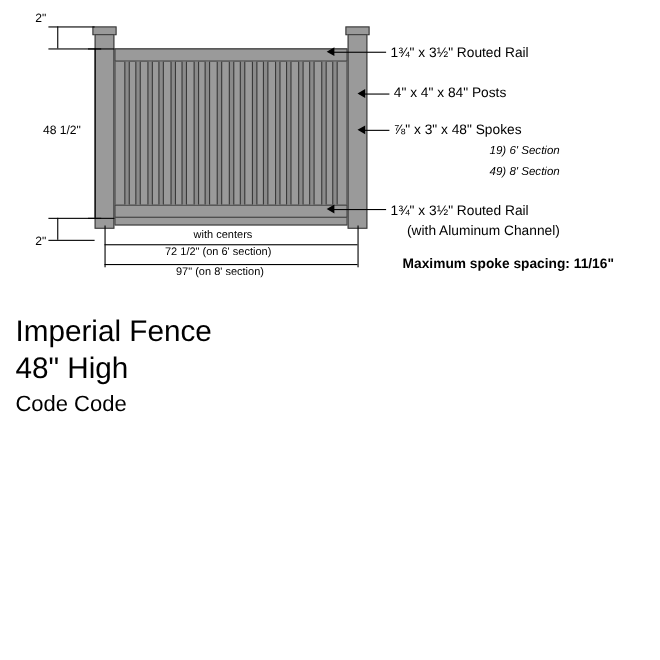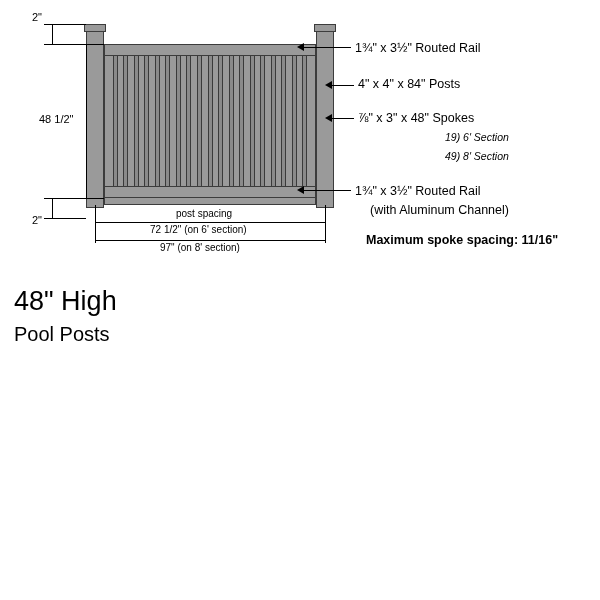--- a/index.html
+++ b/index.html
@@ -205,21 +205,21 @@
     <div class="dim-label" style="left:39px; top:113px;">48 1/2"</div>
 
     <div class="tick-h" style="left:80px; top:44px; width:12px;"></div>
     <div class="tick-h" style="left:80px; top:198px; width:12px;"></div>
 
     <div class="dim-line-v" style="left:52px; top:198px; height:20px;"></div>
     <div class="tick-h" style="left:44px; top:198px; width:60px;"></div>
     <div class="tick-h" style="left:44px; top:218px; width:42px;"></div>
     <div class="dim-label" style="left:32px; top:214px;">2"</div>
 
-    <div class="dim-label-sm" style="left:176px; top:208px;">post spacing</div>
+    <div class="dim-label-sm" style="left:176px; top:208px;">with centers</div>
 
     <div class="tick-v" style="left:95px; top:205px; height:38px;"></div>
     <div class="tick-v" style="left:325px; top:205px; height:38px;"></div>
 
     <div class="dim-line-h" style="left:95px; top:222px; width:230px;"></div>
     <div class="dim-label-sm" style="left:150px; top:224px;">72 1/2" (on 6' section)</div>
 
     <div class="dim-line-h" style="left:95px; top:240px; width:230px;"></div>
     <div class="dim-label-sm" style="left:160px; top:242px;">97" (on 8' section)</div>
 
@@ -240,17 +240,18 @@
     <div class="lead" style="left:299px; top:190px; width:52px;"></div>
     <div class="arrow-left" style="left:297px; top:186px;"></div>
     <div class="callout" style="left:355px; top:183px;">1¾" x 3½" Routed Rail</div>
     <div class="callout" style="left:370px; top:202px;">(with Aluminum Channel)</div>
 
     <div class="callout bold" style="left:366px; top:232px;">Maximum spoke spacing: 11/16"</div>
 
   </div>
 
   <div id="title-block">
+    <div class="title-1 nowrap">Imperial Fence</div>
     <div class="title-2 nowrap">48" High</div>
-    <div class="title-3 nowrap">Pool Posts</div>
+    <div class="title-3 nowrap">Code Code</div>
   </div>
 
 </div>
 
 </body></html>

